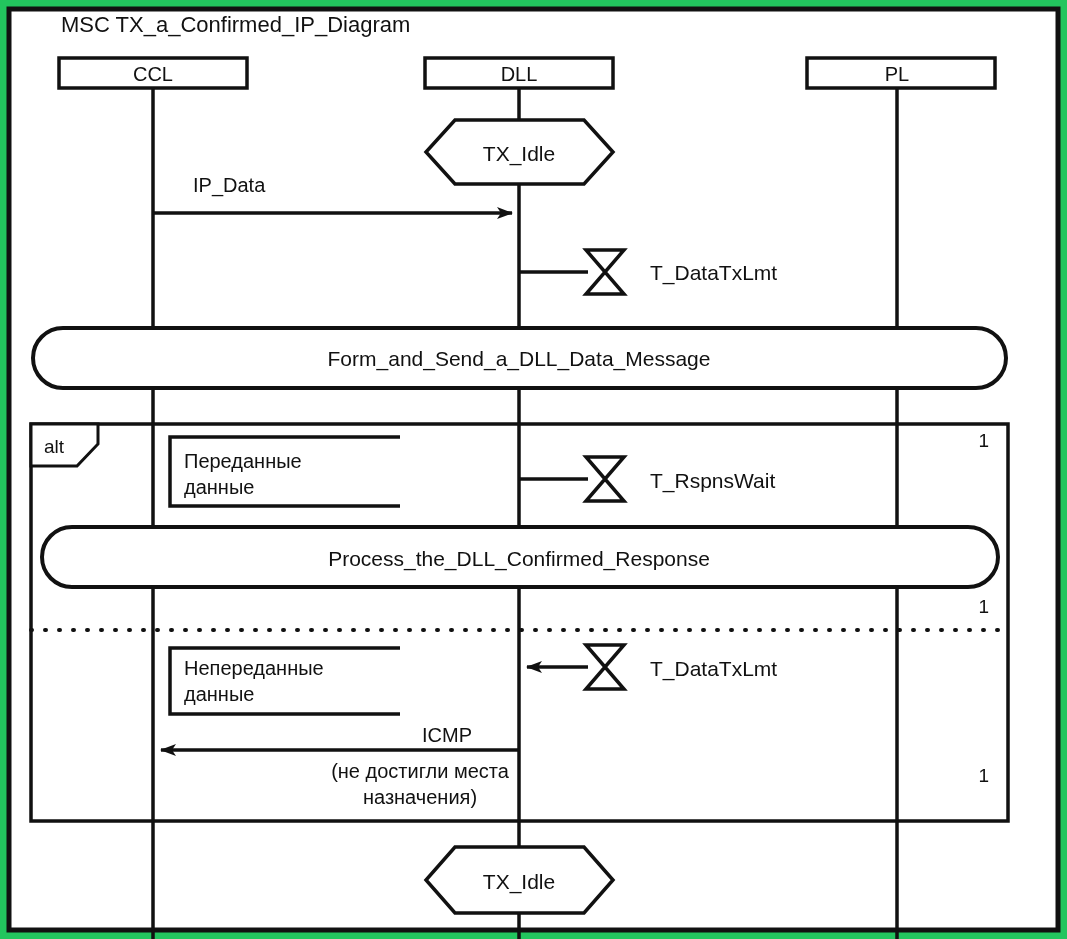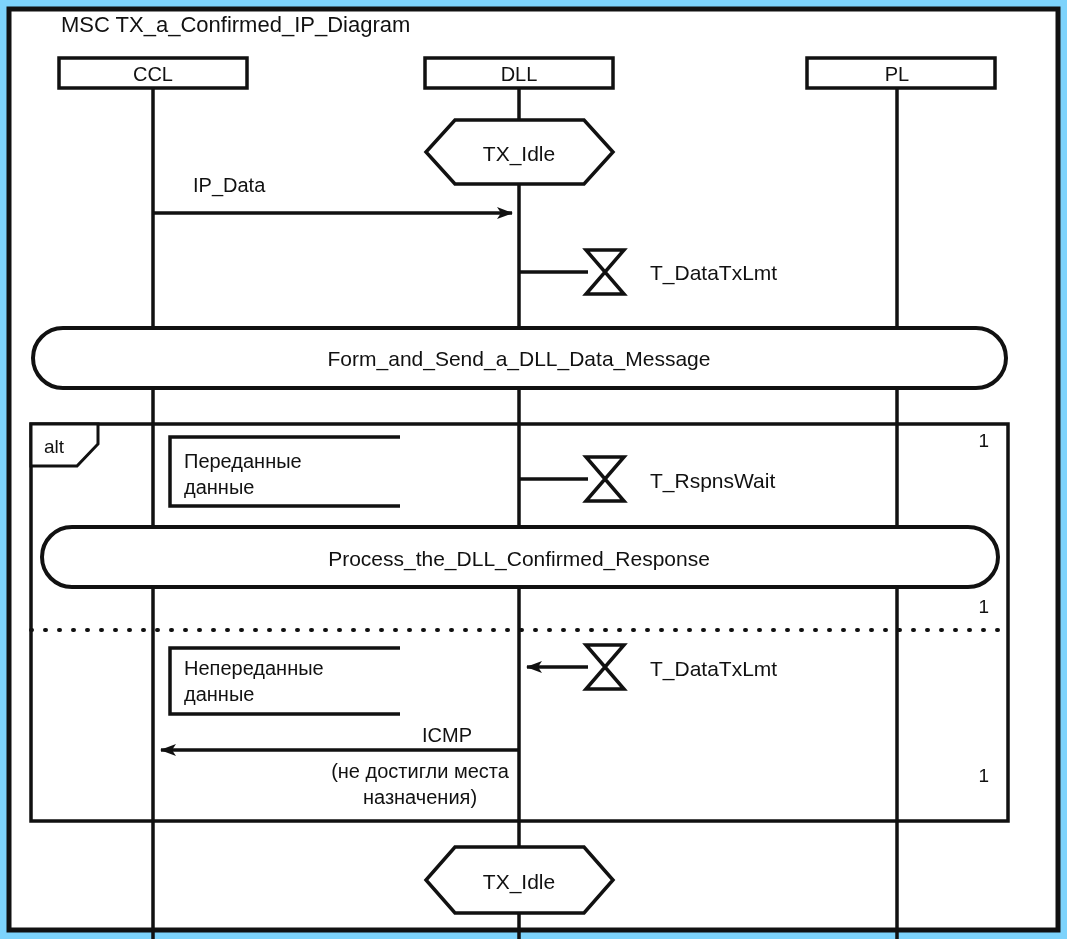--- a/index.html
+++ b/index.html
@@ -1,17 +1,17 @@
 <!DOCTYPE html>
 <html><head>
 <meta charset="utf-8">
 <style>
   html,body{margin:0;padding:0;background:#ffffff;}
   body{font-family:"Liberation Sans","DejaVu Sans",sans-serif;}
-  #stage{position:relative;width:1067px;height:939px;background:#7dd3fc;overflow:hidden;}
+  #stage{position:relative;width:1067px;height:939px;background:#22c55e;overflow:hidden;}
   #msc-svg{position:absolute;left:0;top:0;width:1067px;height:939px;}
   text{font-family:"Liberation Sans","DejaVu Sans",sans-serif;fill:#111111;}
   .t-title{font-size:22px;}
   .t-head{font-size:20px;}
   .t-state{font-size:21px;}
   .t-msg{font-size:20px;}
   .t-timer{font-size:21px;}
   .t-ref{font-size:21px;}
   .t-note{font-size:20px;}
   .t-alt{font-size:19px;}

